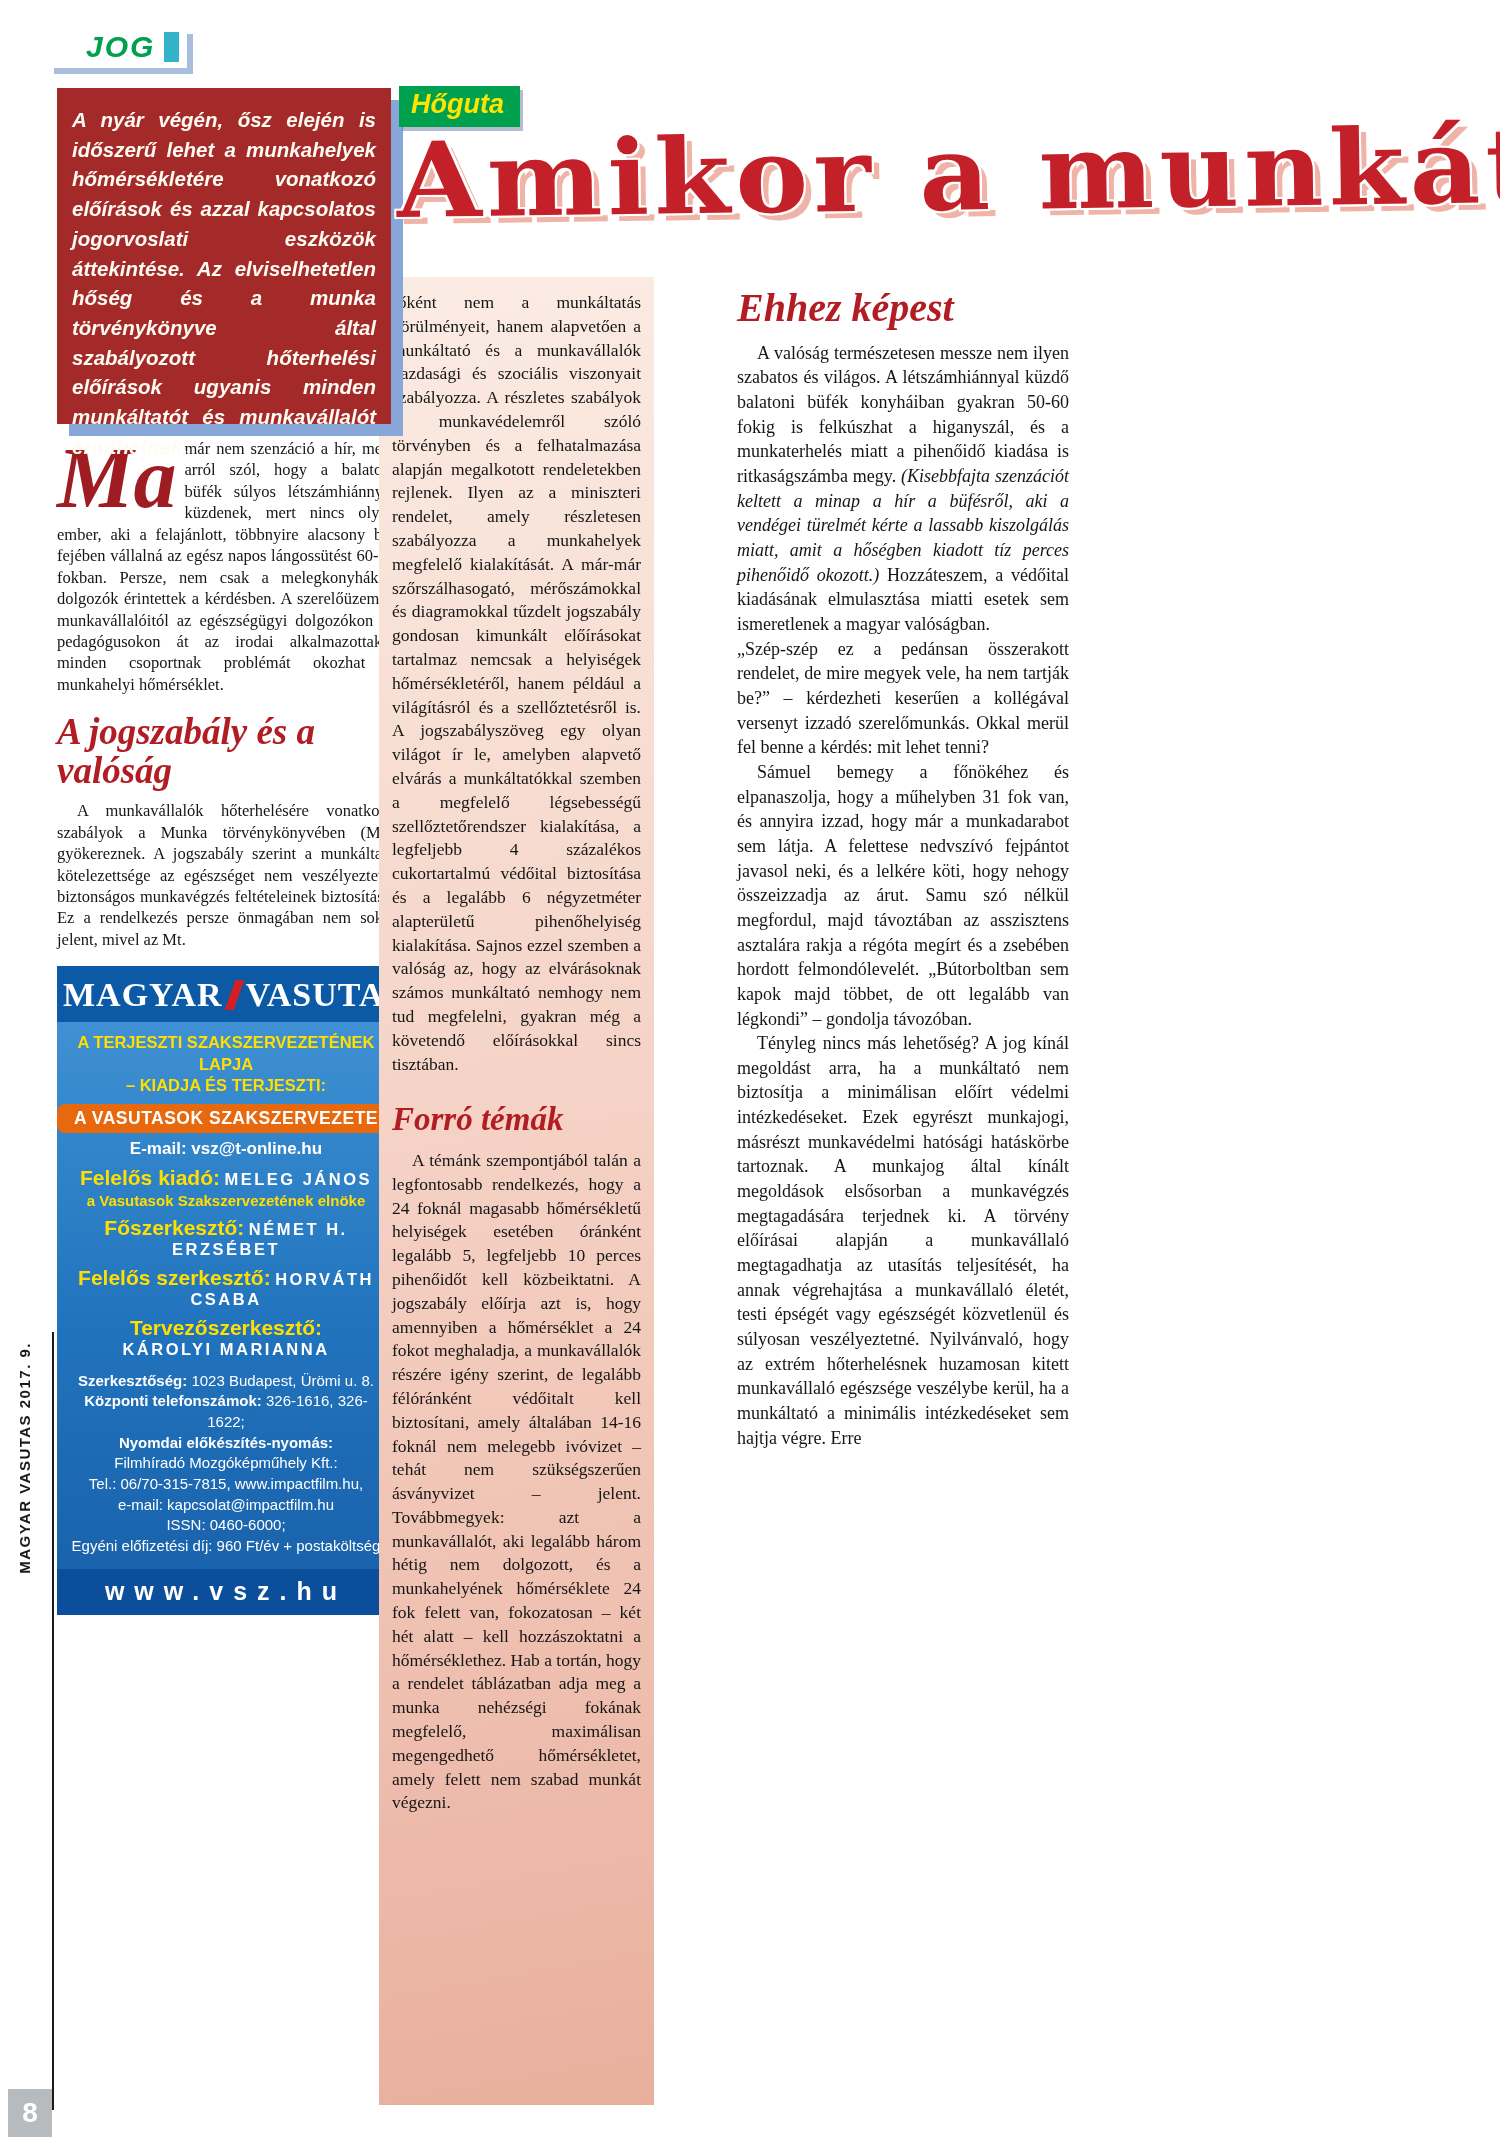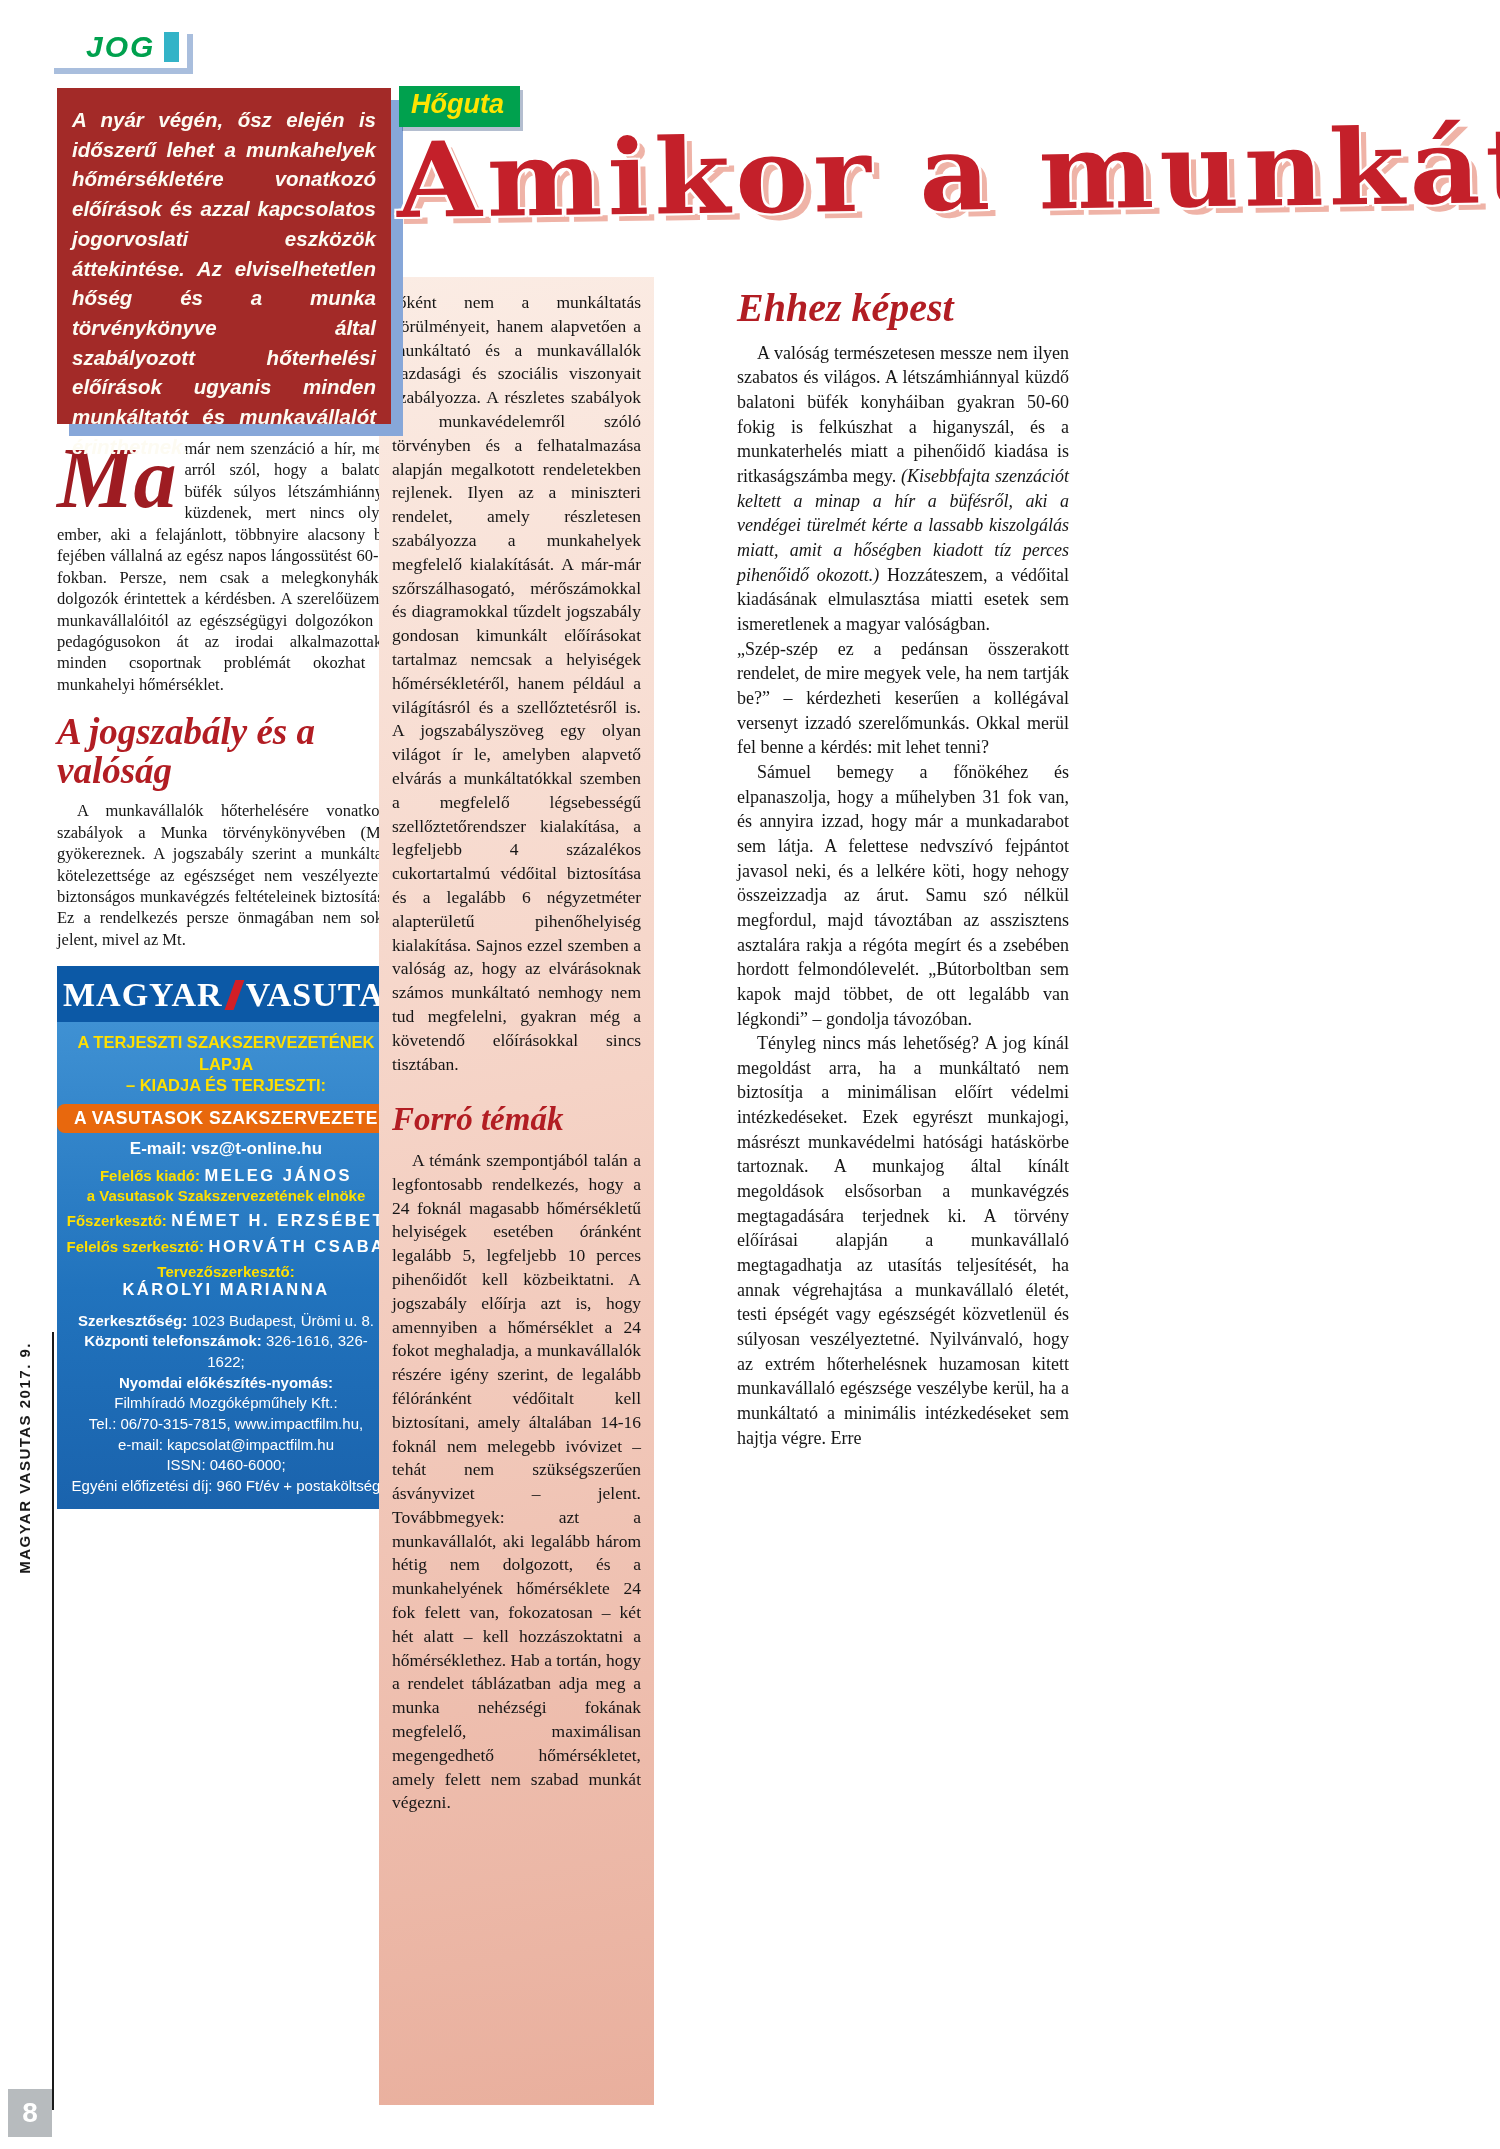--- a/index.html
+++ b/index.html
@@ -49,21 +49,21 @@
   
   .masthead{margin-top:16px;font-family:"Liberation Sans",sans-serif;text-align:center;}
   .mh-logo{background:#0c59a6;padding:12px 6px 10px;white-space:nowrap;}
   .mh-logo-word{font:700 34px/1 "Liberation Serif",serif;color:#ffffff;letter-spacing:1px;}
   .mh-slash{display:inline-block;width:9px;height:30px;background:#d21f26;transform:skewX(-20deg);margin:0 7px;vertical-align:-4px;}
   .mh-body{background:linear-gradient(180deg,#3f91d3 0%,#2173bd 55%,#1a63ad 100%);padding:10px 9px 12px;}
   .mh-yellow{color:#ffdf00;font-weight:700;font-size:16.5px;line-height:1.3;}
   .mh-banner{background:#e8680d;color:#ffffff;font-weight:700;font-size:17.5px;padding:4px 2px;margin:7px -9px 6px;letter-spacing:.5px;border-radius:8px;}
   .mh-white-bold{color:#ffffff;font-weight:700;font-size:17px;}
   .mh-row{margin-top:7px;}
-  .mh-label{color:#ffdf00;font-weight:700;font-size:15px;}
+  .mh-label{color:#ffdf00;font-weight:700;font-size:21px;}
   .mh-name{color:#ffffff;font-weight:700;font-size:16.5px;letter-spacing:2.5px;}
   .mh-sub{color:#ffdf00;font-weight:700;font-size:15px;margin-top:2px;}
   .mh-contact{margin-top:12px;color:#ffffff;font-size:15px;line-height:1.38;}
   .mh-contact .b{font-weight:700;}
   .mh-web{background:#0b4f9c;color:#ffffff;font-weight:700;font-size:25px;letter-spacing:10px;padding:8px 0 9px;font-family:"Liberation Sans",sans-serif;}
 
   
   .edge-label{position:absolute;left:16px;top:1342px;writing-mode:vertical-rl;transform:rotate(180deg);font:700 15px "Liberation Sans",sans-serif;color:#1a1a1a;letter-spacing:1.5px;}
   .edge-rule{position:absolute;left:52px;top:1332px;width:2px;height:778px;background:#1a1a1a;}
   .page-num{position:absolute;left:8px;top:2089px;width:44px;height:48px;background:#b7bbbe;color:#ffffff;font:700 28px "Liberation Sans",sans-serif;display:flex;align-items:center;justify-content:center;}
@@ -125,20 +125,21 @@
           <div><span class="b">Szerkesztőség:</span> <span>1023 Budapest, Ürömi u. 8.</span></div>
           <div><span class="b">Központi telefonszámok:</span> <span>326-1616, 326-1622;</span></div>
           <div class="b">Nyomdai előkészítés-nyomás:</div>
           <div>Filmhíradó Mozgóképműhely Kft.:</div>
           <div>Tel.: 06/70-315-7815, www.impactfilm.hu,</div>
           <div>e-mail: kapcsolat@impactfilm.hu</div>
           <div>ISSN: 0460-6000;</div>
           <div>Egyéni előfizetési díj: 960 Ft/év + postaköltség</div>
         </div>
       </div>
+      <div class="mh-web">www.vsz.hu</div>
     </div>
   </div>
 
   <div class="col2">
     <p>főként nem a munkáltatás körülményeit, hanem alapvetően a munkáltató és a munkavállalók gazdasági és szociális viszonyait szabályozza. A részletes szabályok a munkavédelemről szóló törvényben és a felhatalmazása alapján megalkotott rendeletekben rejlenek. Ilyen az a miniszteri rendelet, amely részletesen szabályozza a munkahelyek megfelelő kialakítását. A már-már szőrszálhasogató, mérőszámokkal és diagramokkal tűzdelt jogszabály gondosan kimunkált előírásokat tartalmaz nemcsak a helyiségek hőmérsékletéről, hanem például a világításról és a szellőztetésről is. A jogszabályszöveg egy olyan világot ír le, amelyben alapvető elvárás a munkáltatókkal szemben a megfelelő légsebességű szellőztetőrendszer kialakítása, a legfeljebb 4 százalékos cukortartalmú védőital biztosítása és a legalább 6 négyzetméter alapterületű pihenőhelyiség kialakítása. Sajnos ezzel szemben a valóság az, hogy az elvárásoknak számos munkáltató nemhogy nem tud megfelelni, gyakran még a követendő előírásokkal sincs tisztában.</p>
     <h2 class="h-red">Forró témák</h2>
     <p class="indent">A témánk szempontjából talán a legfontosabb rendelkezés, hogy a 24 foknál magasabb hőmérsékletű helyiségek esetében óránként legalább 5, legfeljebb 10 perces pihenőidőt kell közbeiktatni. A jogszabály előírja azt is, hogy amennyiben a hőmérséklet a 24 fokot meghaladja, a munkavállalók részére igény szerint, de legalább félóránként védőitalt kell biztosítani, amely általában 14-16 foknál nem melegebb ivóvizet – tehát nem szükségszerűen ásványvizet – jelent. Továbbmegyek: azt a munkavállalót, aki legalább három hétig nem dolgozott, és a munkahelyének hőmérséklete 24 fok felett van, fokozatosan – két hét alatt – kell hozzászoktatni a hőmérséklethez. Hab a tortán, hogy a rendelet táblázatban adja meg a munka nehézségi fokának megfelelő, maximálisan megengedhető hőmérsékletet, amely felett nem szabad munkát végezni.</p>
   </div>
 
   <div class="col3">

